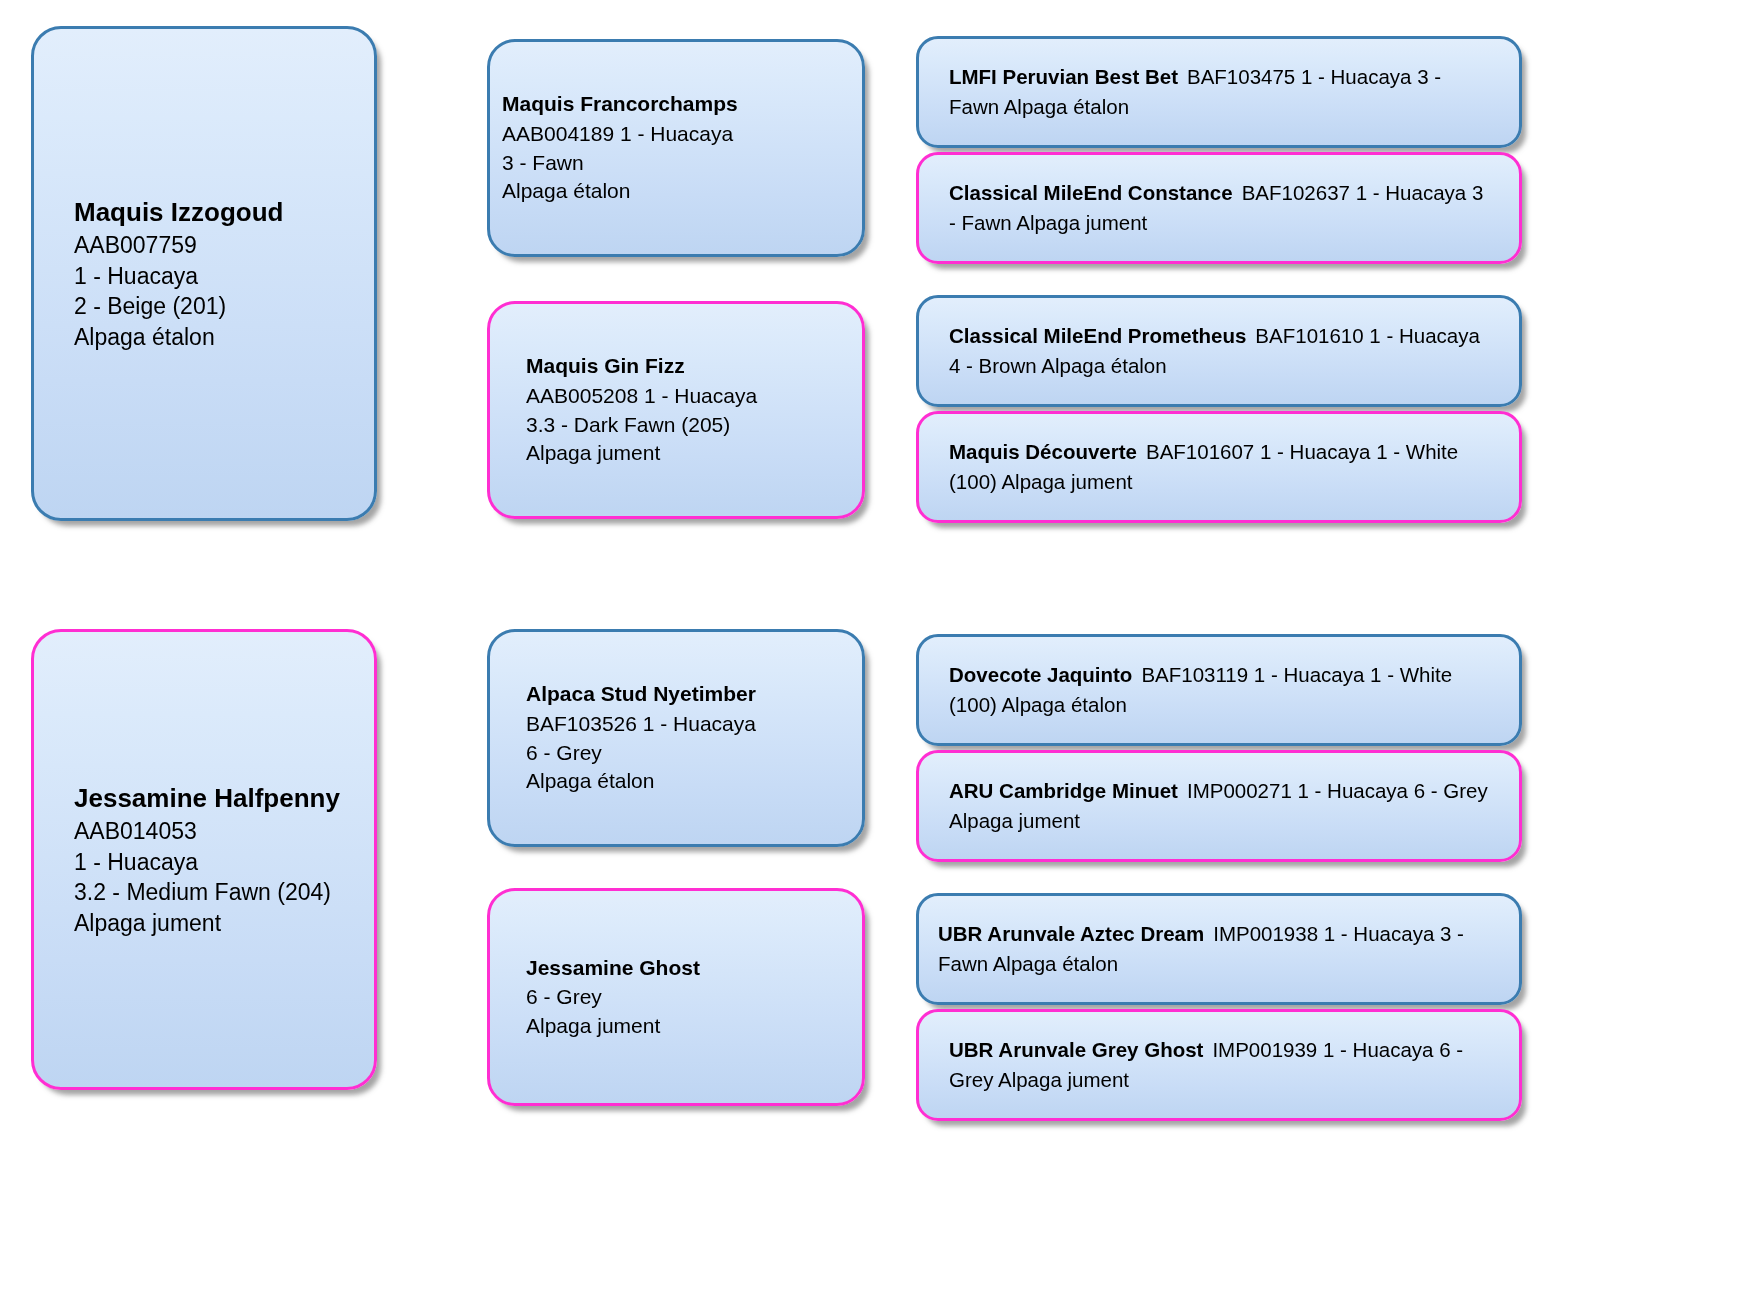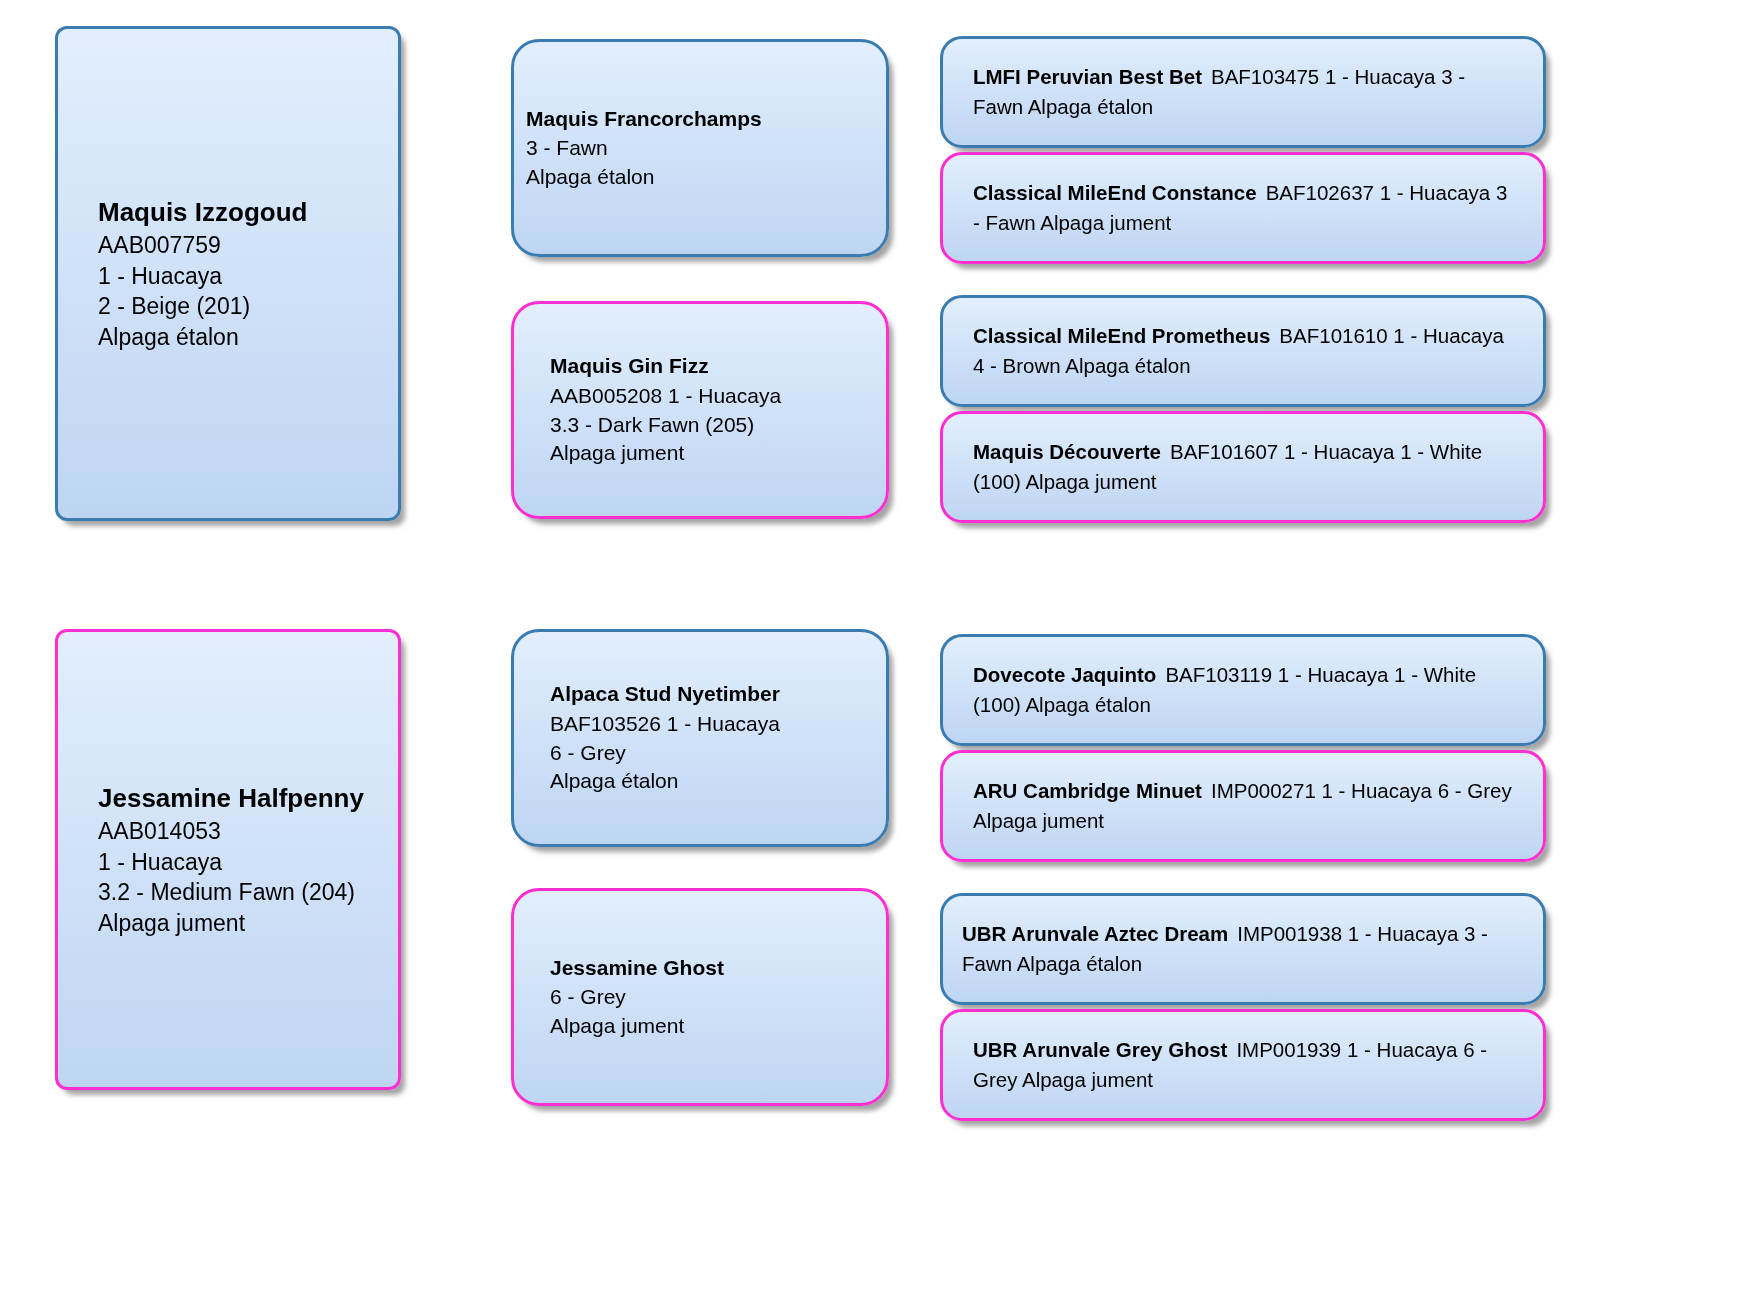--- a/index.html
+++ b/index.html
@@ -25,32 +25,31 @@
   .card {
     position: absolute;
     box-sizing: border-box;
     border-radius: 26px;
     background: linear-gradient(to bottom, #e2eefc 0%, #dbeafb 18%, #c8dcf6 72%, #bed5f2 100%);
     box-shadow: 6px 7px 5px -2px rgba(90,90,90,0.55);
     color: #000000;
     display: flex;
     flex-direction: column;
     justify-content: center;
-    margin-left: 24px;
   }
   .card.male {
     border: 3px solid #3b7cb0;
   }
   .card.female {
     border: 3px solid #ff2ed2;
   }
 
   
   .card.gen0 {
-    border-radius: 12px;
+    border-radius: 30px;
     padding: 0 0 0 40px;
     justify-content: center;
   }
   .card.gen0 .c-name {
     font-size: 26px;
     font-weight: bold;
     line-height: 1.32;
     margin-bottom: 1px;
   }
   .card.gen0 .c-line {
@@ -100,20 +99,21 @@
   <div class="card gen0 male" style="left:31px; top:26px; width:346px; height:495px;">
     <div class="c-name">Maquis Izzogoud</div>
     <div class="c-line">AAB007759</div>
     <div class="c-line">1 - Huacaya</div>
     <div class="c-line">2 - Beige (201)</div>
     <div class="c-line">Alpaga étalon</div>
   </div>
 
   <div class="card gen1 male" style="left:487px; top:39px; width:378px; height:218px;padding-left:12px;">
     <div class="c-name">Maquis Francorchamps</div>
+    <div class="c-line">AAB004189 1 - Huacaya</div>
     <div class="c-line">3 - Fawn</div>
     <div class="c-line">Alpaga étalon</div>
   </div>
 
   <div class="card gen1 female" style="left:487px; top:301px; width:378px; height:218px;">
     <div class="c-name">Maquis Gin Fizz</div>
     <div class="c-line">AAB005208 1 - Huacaya</div>
     <div class="c-line">3.3 - Dark Fawn (205)</div>
     <div class="c-line">Alpaga jument</div>
   </div>

